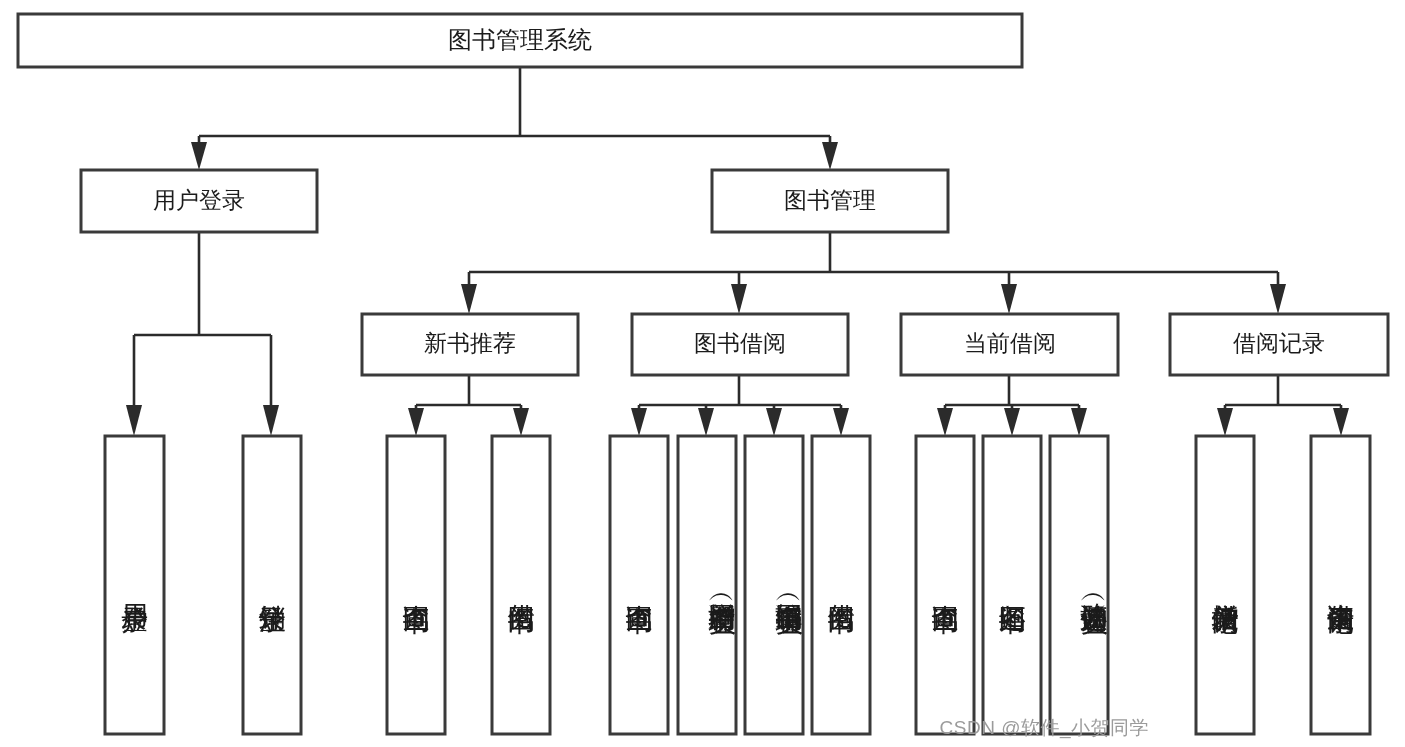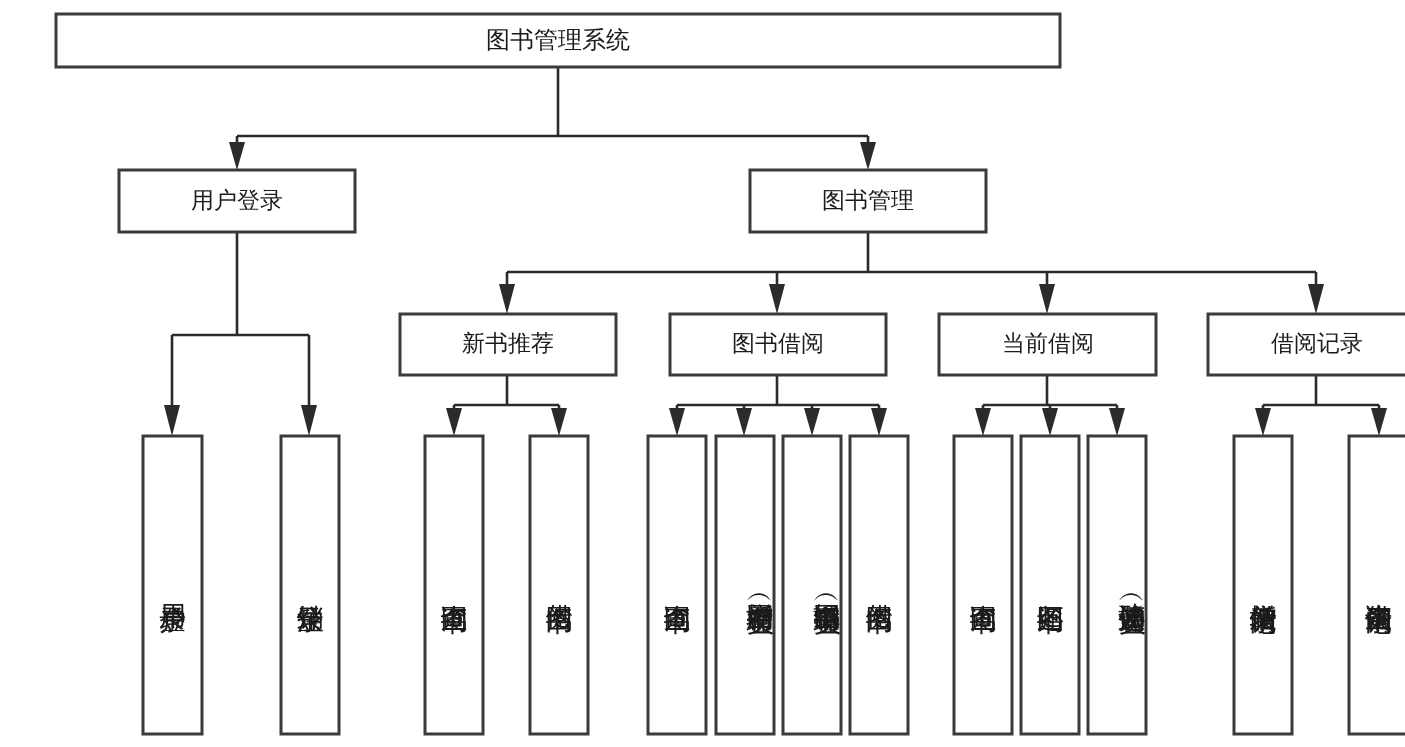--- a/index.html
+++ b/index.html
@@ -13,21 +13,20 @@
     font-family: "Liberation Sans", "DejaVu Sans", sans-serif;
     overflow: hidden;
     position: relative;
   }
   #chart-root {
     position: absolute;
     left: 0;
     top: 0;
     width: 1161px;
     height: 747px;
-    margin-left: 38px;
   }
   svg.flow {
     display: block;
     width: 1405px;
     height: 747px;
   }
   .node-box {
     fill: #ffffff;
     stroke: #3a3a3a;
     stroke-width: 3;
@@ -261,20 +260,21 @@
     </g>
     <g>
       <rect class="node-box" x="1311" y="436" width="59" height="298"></rect>
       <foreignObject x="1311" y="436" width="59" height="298">
         <div xmlns="http://www.w3.org/1999/xhtml" class="vtext">查询借阅记录</div>
       </foreignObject>
     </g>
 
   </svg>
 
+  <div class="watermark">CSDN @软件_小贺同学</div>
 </div>
 
 <style>
   .vtext {
     width: 100%;
     height: 100%;
     display: flex;
     align-items: center;
     justify-content: center;
     box-sizing: border-box;

